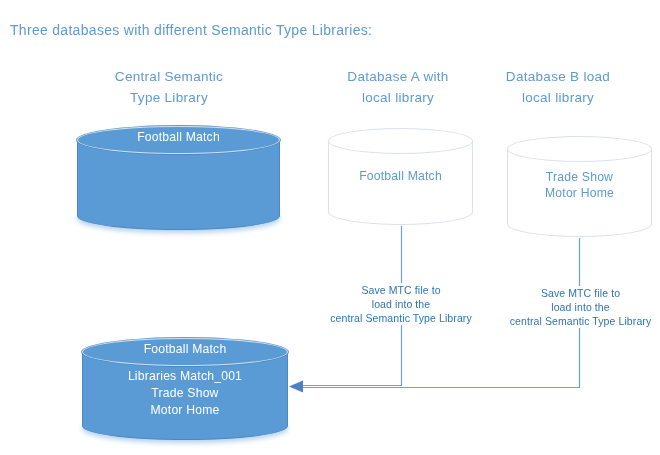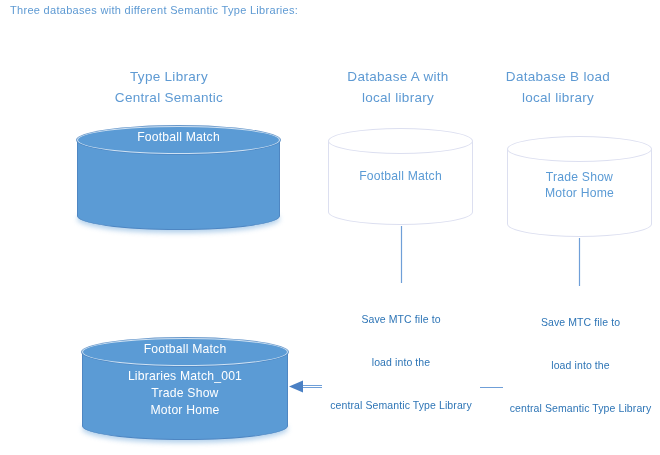--- a/index.html
+++ b/index.html
@@ -1,21 +1,21 @@
 <!DOCTYPE html>
 <html><head>
 <meta charset="utf-8">
 <style>
   html,body{margin:0;padding:0;background:#fff;}
   .canvas{
     position:relative;width:660px;height:455px;background:#ffffff;overflow:hidden;
     font-family:"Liberation Sans", sans-serif;
   }
   .title{
-    position:absolute;left:10px;top:4px;font-size:11px;letter-spacing:.3px;
+    position:absolute;left:10px;top:22px;font-size:14px;letter-spacing:.3px;
     color:#5e9ad3;white-space:nowrap;
   }
   .col-header{
     position:absolute;top:66px;width:142px;text-align:center;font-size:13.5px;
     letter-spacing:.3px;color:#5e9ad3;line-height:21px;z-index:2;
   }
   .col-header span{display:block;}
   .h1{left:98px;} .h2{left:327px;} .h3{left:487px;}
 
   
@@ -42,34 +42,34 @@
   .content-merged{top:30px;line-height:17px;color:#ffffff;}
 
   
   .connectors{position:absolute;left:0;top:0;z-index:1;}
 
   
   .note{
     position:absolute;z-index:3;background:#ffffff;text-align:center;
     font-size:10.5px;line-height:14px;color:#2e75b6;letter-spacing:.1px;
   }
-  .note span{display:block;margin-top:29px;}
+  .note span{display:block;}
   .note-a{left:322px;top:283px;width:158px;}
   .note-b{left:503px;top:286px;width:155px;}
 </style>
 </head>
 <body>
 
 <div class="canvas">
 
   <div class="title">Three databases with different Semantic Type Libraries:</div>
 
   <div class="col-header h1">
+    <span>Central Semantic</span>
     <span>Type Library</span>
-    <span>Central Semantic</span>
   </div>
   <div class="col-header h2">
     <span>Database A with</span>
     <span>local library</span>
   </div>
   <div class="col-header h3">
     <span>Database B load</span>
     <span>local library</span>
   </div>
 

